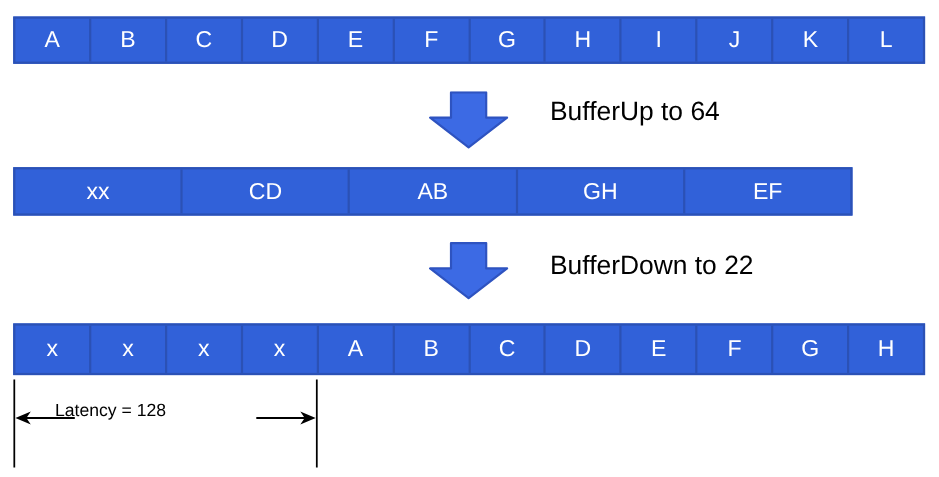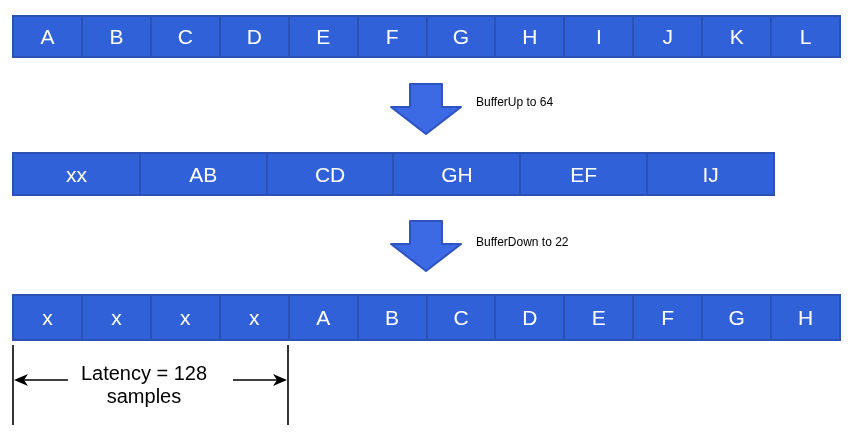--- a/index.html
+++ b/index.html
@@ -46,42 +46,41 @@
   .arrow1 { left: 389px; top: 83px; }
   .arrow2 { left: 389px; top: 220px; }
   .arrow polygon {
     fill: var(--arrow-fill);
     stroke: var(--arrow-outline);
     stroke-width: 2;
     stroke-linejoin: round;
   }
   .step-label {
     position: absolute;
-    left: 476px;
+    left: 500px;
     color: var(--ink);
-    font-size: 12px;
+    font-size: 24px;
     line-height: 24px;
     white-space: nowrap;
   }
   .label1 { top: 90px; }
   .label2 { top: 230px; }
   .latency-svg {
     position: absolute;
     left: 6px; top: 342px;
     width: 290px; height: 86px;
   }
   .latency-svg line { stroke: var(--ink); stroke-width: 1.6; }
   .latency-svg .head { fill: var(--ink); stroke: none; }
   .latency-text {
     position: absolute;
-    left: 38px; top: 362px;
+    left: 50px; top: 362px;
     width: 212px;
-    text-align: center;
     color: var(--ink);
-    font-size: 20px;
+    font-size: 16px;
     line-height: 23px;
   }
 </style>
 </head>
 <body>
 
 <div class="canvas">
 
   <div class="buffer-row row1">
       <div class="cell">A</div>
@@ -99,25 +98,24 @@
     </div>
 
   <svg class="arrow arrow1" viewBox="0 0 74 53" preserveAspectRatio="none">
     <polygon points="21,1 53,1 53,24 72,24 37,51 2,24 21,24"></polygon>
   </svg>
 
   <div class="step-label label1">BufferUp to 64</div>
 
   <div class="buffer-row row2">
       <div class="cell">xx</div>
+      <div class="cell">CD</div>
       <div class="cell">AB</div>
-      <div class="cell">CD</div>
       <div class="cell">GH</div>
       <div class="cell">EF</div>
-      <div class="cell">IJ</div>
     </div>
 
   <svg class="arrow arrow2" viewBox="0 0 74 53" preserveAspectRatio="none">
     <polygon points="21,1 53,1 53,24 72,24 37,51 2,24 21,24"></polygon>
   </svg>
 
   <div class="step-label label2">BufferDown to 22</div>
 
   <div class="buffer-row row3">
       <div class="cell">x</div>
@@ -138,16 +136,15 @@
     <line x1="7" y1="3" x2="7" y2="83"></line>
     <line x1="282" y1="3" x2="282" y2="83"></line>
     <line x1="12" y1="38" x2="62" y2="38"></line>
     <polygon class="head" points="8,38 22,32 18,38 22,44"></polygon>
     <line x1="227" y1="38" x2="277" y2="38"></line>
     <polygon class="head" points="281,38 267,32 271,38 267,44"></polygon>
   </svg>
 
   <div class="latency-text">
     <div>Latency = 128</div>
-    <div>samples</div>
   </div>
 
 </div>
 
 </body></html>

